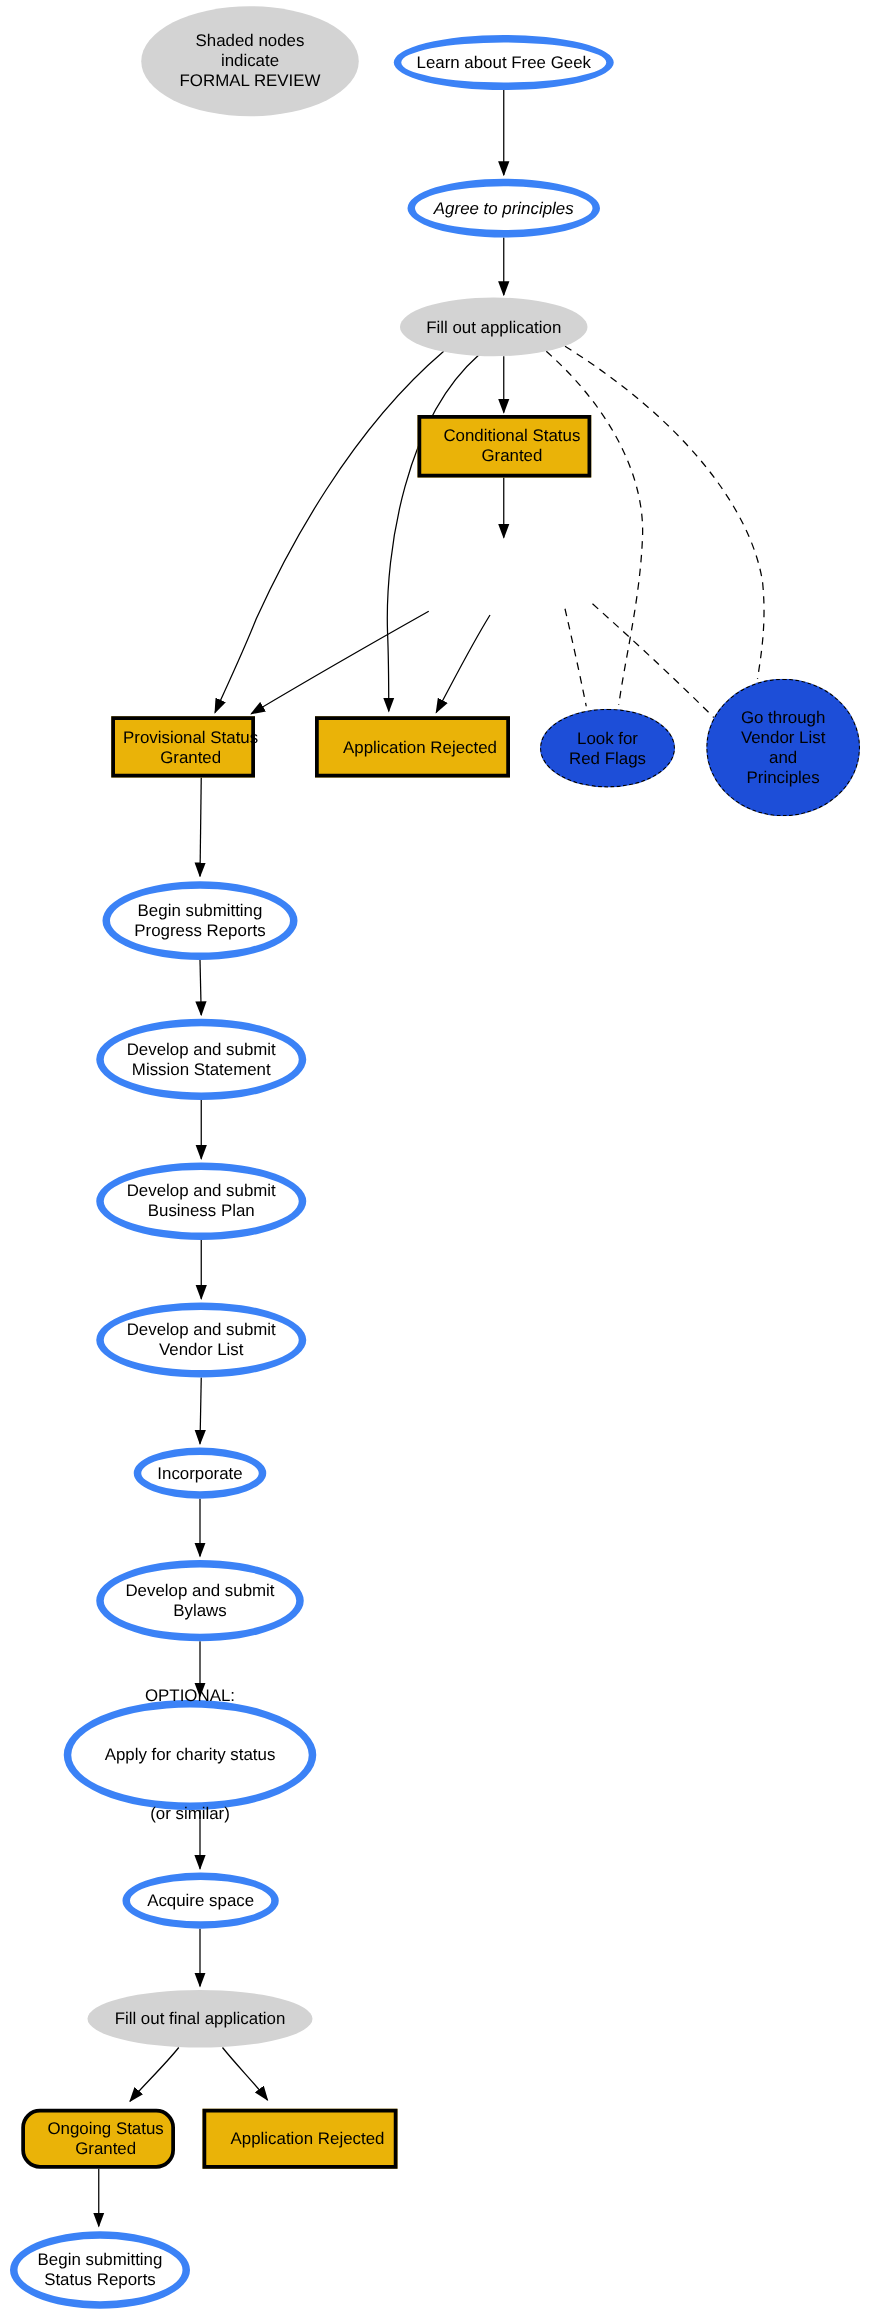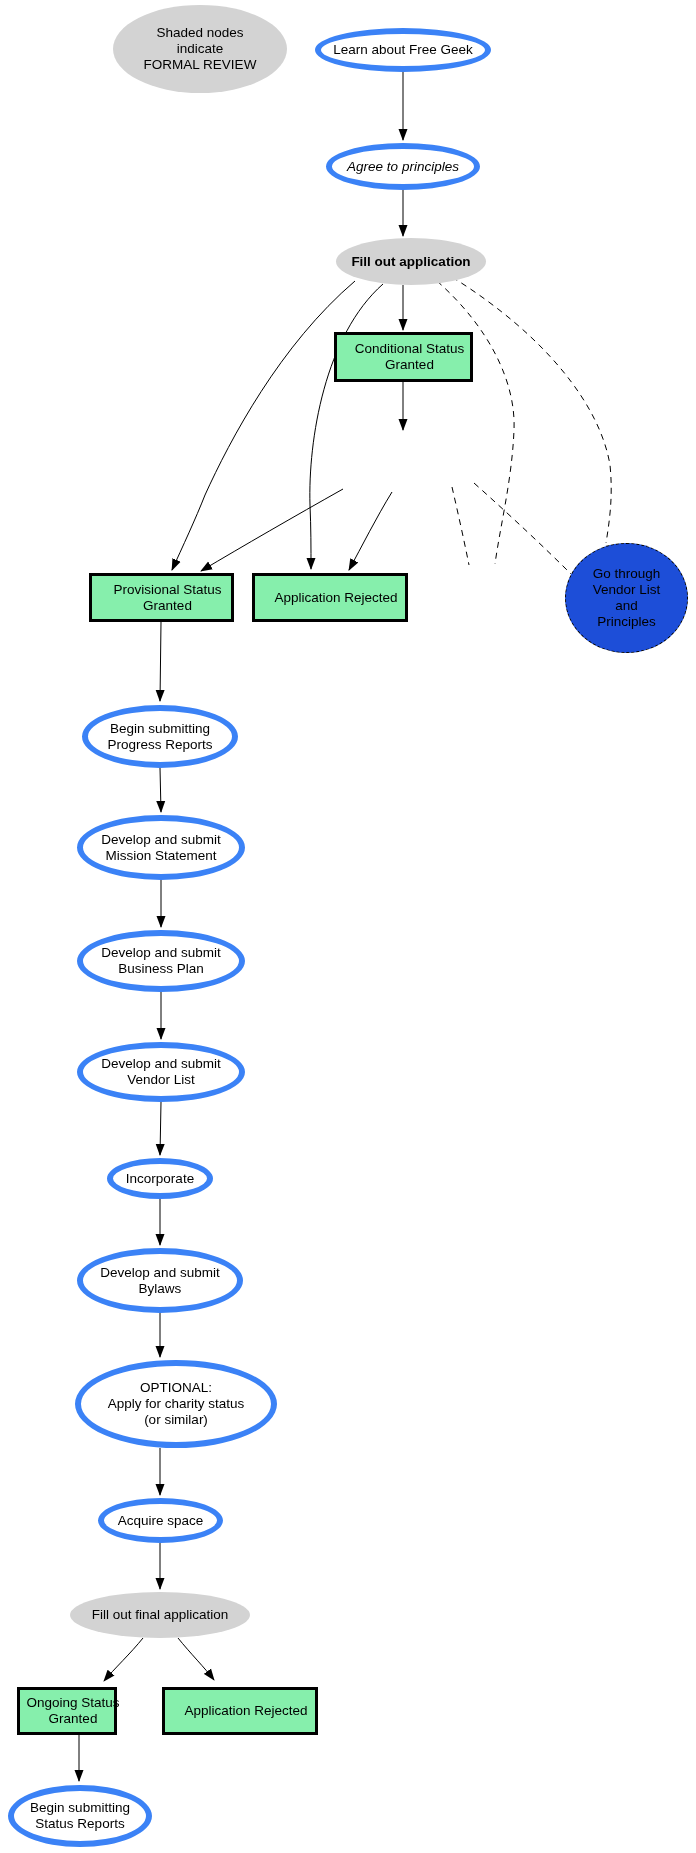--- a/index.html
+++ b/index.html
@@ -16,21 +16,21 @@
     position:absolute;
     display:flex;flex-direction:column;align-items:center;justify-content:center;
     text-align:center;
     font-size:13.5px;line-height:1.18;
     box-sizing:border-box;
     background:#ffffff;
   }
   .node span{display:block;white-space:nowrap;}
   .ellipse{border:6px solid #3b82f6;border-radius:50%;}
   .shaded{background:#d3d3d3;border:none;border-radius:50%;}
-  .rect-bold{border:3px solid #000;background:#86efac;border-radius:0;padding-left:12px;}
+  .rect-bold{border:3px solid #000;background:#eab308;border-radius:0;padding-left:12px;}
   .dashed-ellipse{border:1px dashed #000;border-radius:50%;background:#1d4ed8;}
 </style>
 </head>
 <body>
 
 <div id="canvas">
 
   <svg id="edges" viewBox="0 0 696 1853" xmlns="http://www.w3.org/2000/svg">
     <defs>
       <marker id="arrow" viewBox="0 -5 12 10" refX="11" refY="0" markerWidth="12" markerHeight="10" orient="auto" markerUnits="userSpaceOnUse">
@@ -74,39 +74,43 @@
   </div>
 
   <div class="node ellipse" style="left:315px;top:28px;width:176px;height:44px;">
     <span>Learn about Free Geek</span>
   </div>
 
   <div class="node ellipse" style="left:326px;top:143px;width:154px;height:47px;font-style:italic;">
     <span>Agree to principles</span>
   </div>
 
-  <div class="node shaded" style="left:336px;top:238px;width:150px;height:47px;font-weight:bold;">
+  <div class="node shaded" style="left:320px;top:238px;width:150px;height:47px;">
     <span>Fill out application</span>
   </div>
 
   <div class="node rect-bold" style="left:334px;top:332px;width:139px;height:50px;">
     <span>Conditional Status</span>
     <span>Granted</span>
   </div>
 
 
-  <div class="node rect-bold" style="left:89px;top:573px;width:145px;height:49px;">
+  <div class="node rect-bold" style="left:89px;top:573px;width:115px;height:49px;">
     <span>Provisional Status</span>
     <span>Granted</span>
   </div>
 
   <div class="node rect-bold" style="left:252px;top:573px;width:156px;height:49px;">
     <span>Application Rejected</span>
   </div>
 
+  <div class="node dashed-ellipse" style="left:432px;top:567px;width:108px;height:63px;">
+    <span>Look for</span>
+    <span>Red Flags</span>
+  </div>
 
   <div class="node dashed-ellipse" style="left:565px;top:543px;width:123px;height:110px;">
     <span>Go through</span>
     <span>Vendor List</span>
     <span>and</span>
     <span>Principles</span>
   </div>
 
   <div class="node ellipse" style="left:82px;top:705px;width:156px;height:63px;">
     <span>Begin submitting</span>
@@ -130,35 +134,35 @@
 
   <div class="node ellipse" style="left:107px;top:1158px;width:106px;height:41px;">
     <span>Incorporate</span>
   </div>
 
   <div class="node ellipse" style="left:77px;top:1248px;width:166px;height:65px;">
     <span>Develop and submit</span>
     <span>Bylaws</span>
   </div>
 
-  <div class="node ellipse" style="left:75px;top:1360px;width:202px;height:88px;">
+  <div class="node ellipse" style="left:51px;top:1360px;width:202px;height:88px;gap:31px;">
     <span>OPTIONAL:</span>
     <span>Apply for charity status</span>
     <span>(or similar)</span>
   </div>
 
   <div class="node ellipse" style="left:98px;top:1498px;width:125px;height:45px;">
     <span>Acquire space</span>
   </div>
 
   <div class="node shaded" style="left:70px;top:1592px;width:180px;height:46px;">
     <span>Fill out final application</span>
   </div>
 
-  <div class="node rect-bold" style="left:17px;top:1687px;width:100px;height:48px;">
+  <div class="node rect-bold" style="left:17px;top:1687px;width:123px;height:48px;border-radius:15px;">
     <span>Ongoing Status</span>
     <span>Granted</span>
   </div>
 
   <div class="node rect-bold" style="left:162px;top:1687px;width:156px;height:48px;">
     <span>Application Rejected</span>
   </div>
 
   <div class="node ellipse" style="left:8px;top:1785px;width:144px;height:62px;">
     <span>Begin submitting</span>

